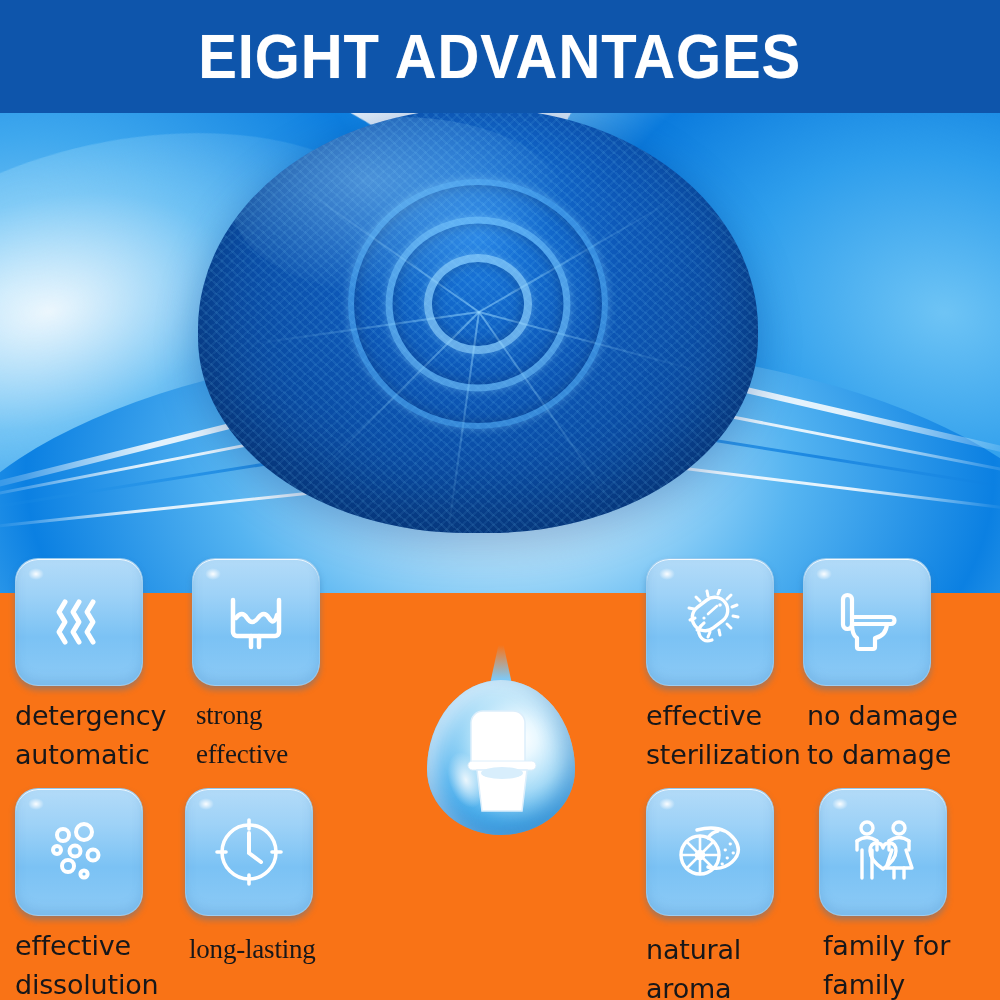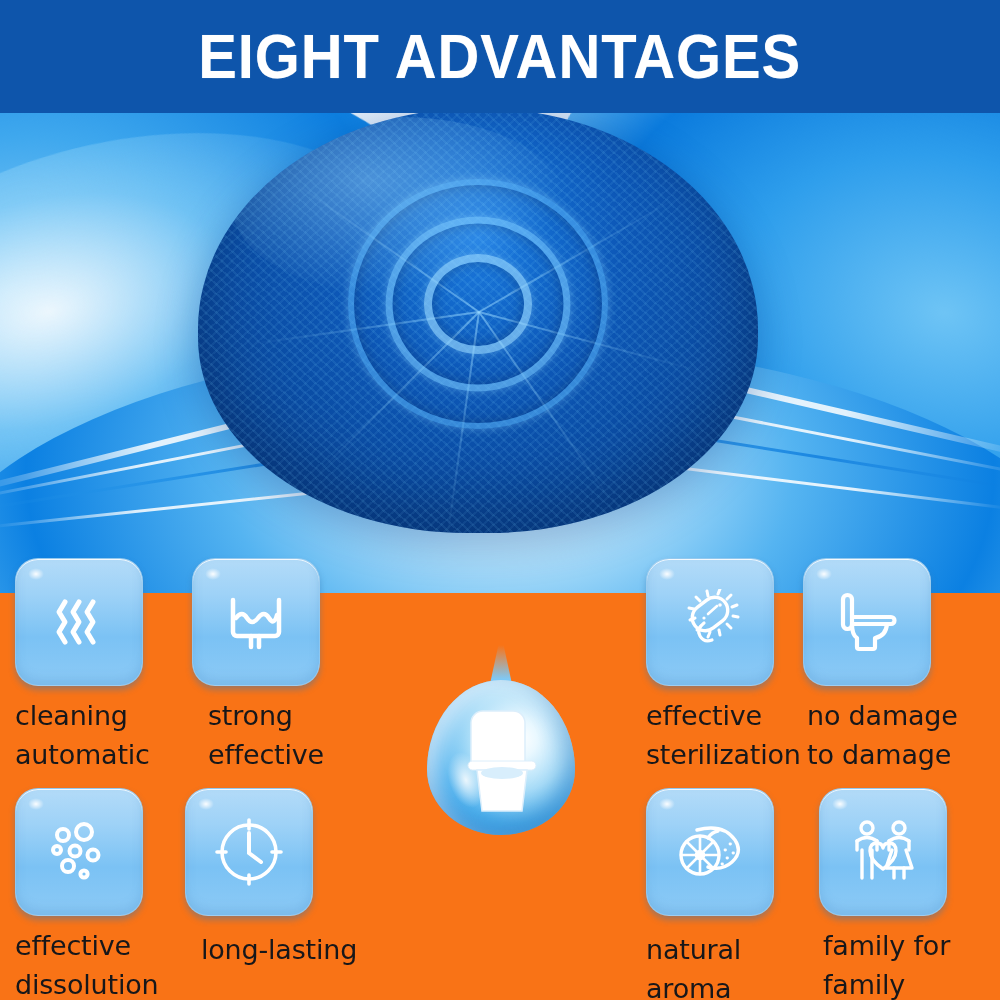--- a/index.html
+++ b/index.html
@@ -196,21 +196,21 @@
 
   
   .pos-l1 { left: 15px;  top: 558px; }
   .pos-l2 { left: 192px; top: 558px; }
   .pos-r1 { left: 646px; top: 558px; }
   .pos-r2 { left: 803px; top: 558px; }
   .pos-l3 { left: 15px;  top: 788px; }
   .pos-l4 { left: 185px; top: 788px; }
   .pos-r3 { left: 646px; top: 788px; }
   .pos-r4 { left: 819px; top: 788px; }
-  .pos-l2 .caption, .pos-l4 .caption { margin-left: 16px; }
+  .pos-l2 .caption, .pos-l4 .caption { margin-left: 4px; font-family: Liberation Serif, serif; }
   .pos-r2 .caption, .pos-r4 .caption { margin-left: 4px; }
   .pos-r3 .caption, .pos-l4 .caption { margin-top: 14px; }
 </style>
 </head>
 <body>
 
 <div id="page">
 
   <div id="banner">
     <div id="banner-title">EIGHT ADVANTAGES</div>
@@ -266,21 +266,21 @@
     <div class="tile">
       <svg width="64" height="64" viewBox="0 0 64 64">
         <g fill="none" stroke="#ffffff" stroke-width="5" stroke-linecap="round" stroke-linejoin="round">
           <path d="M18 12 l-6 10 l6 10 l-6 10 l6 10"></path>
           <path d="M32 12 l-6 10 l6 10 l-6 10 l6 10"></path>
           <path d="M46 12 l-6 10 l6 10 l-6 10 l6 10"></path>
         </g>
       </svg>
     </div>
     <div class="caption">
-      <span class="ln">cleaning</span>
+      <span class="ln">detergency</span>
       <span class="ln">automatic</span>
     </div>
   </div>
 
   <div class="feature pos-l2">
     <div class="tile">
       <svg width="66" height="64" viewBox="0 0 66 64">
         <g fill="none" stroke="#ffffff" stroke-width="4.5" stroke-linecap="round" stroke-linejoin="round">
           <path d="M10 10 v32 a4 4 0 0 0 4 4 h38 a4 4 0 0 0 4 -4 v-32"></path>
           <path d="M13 28 q6 -8 11 0 t11 0 t11 0 t8 -3"></path>

